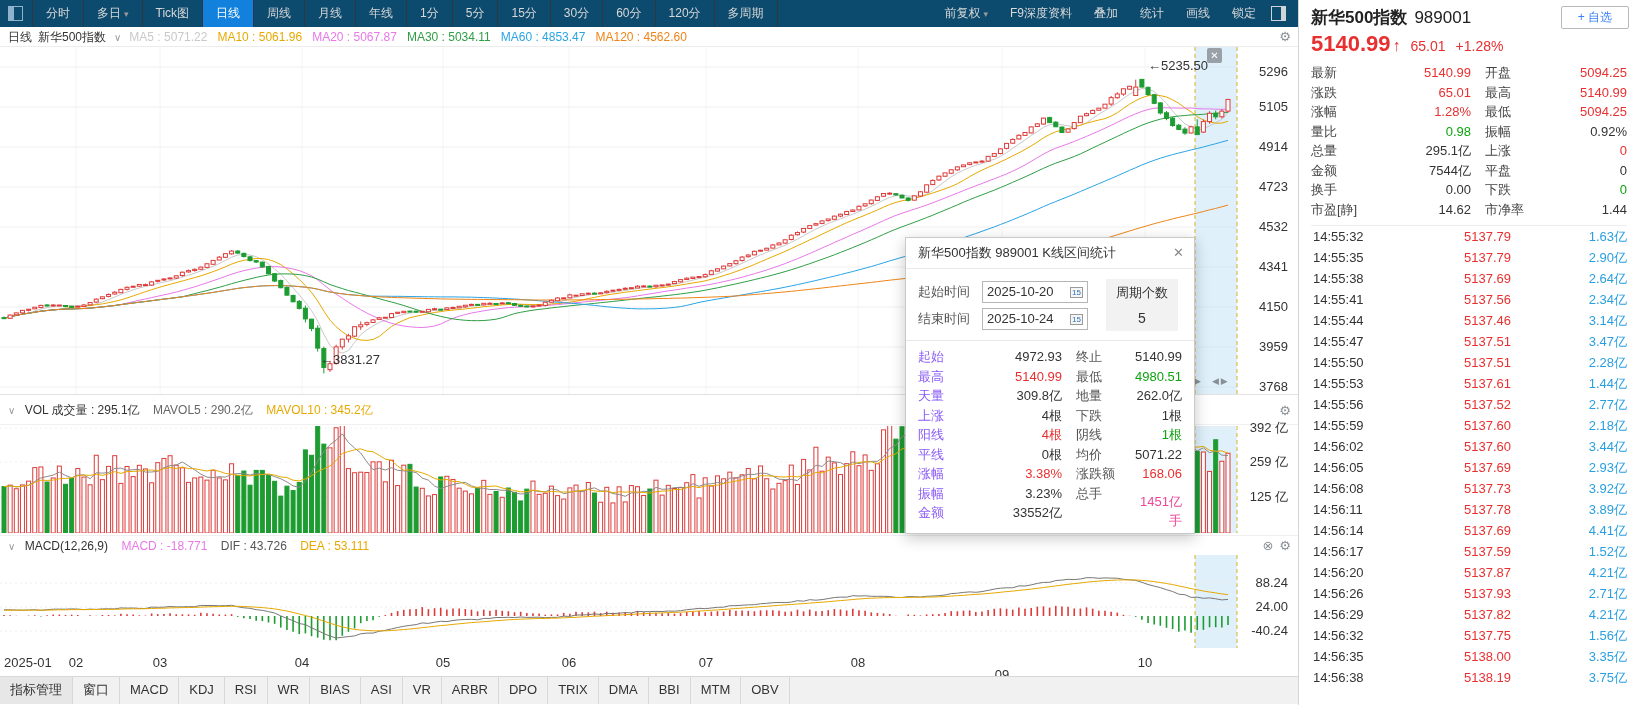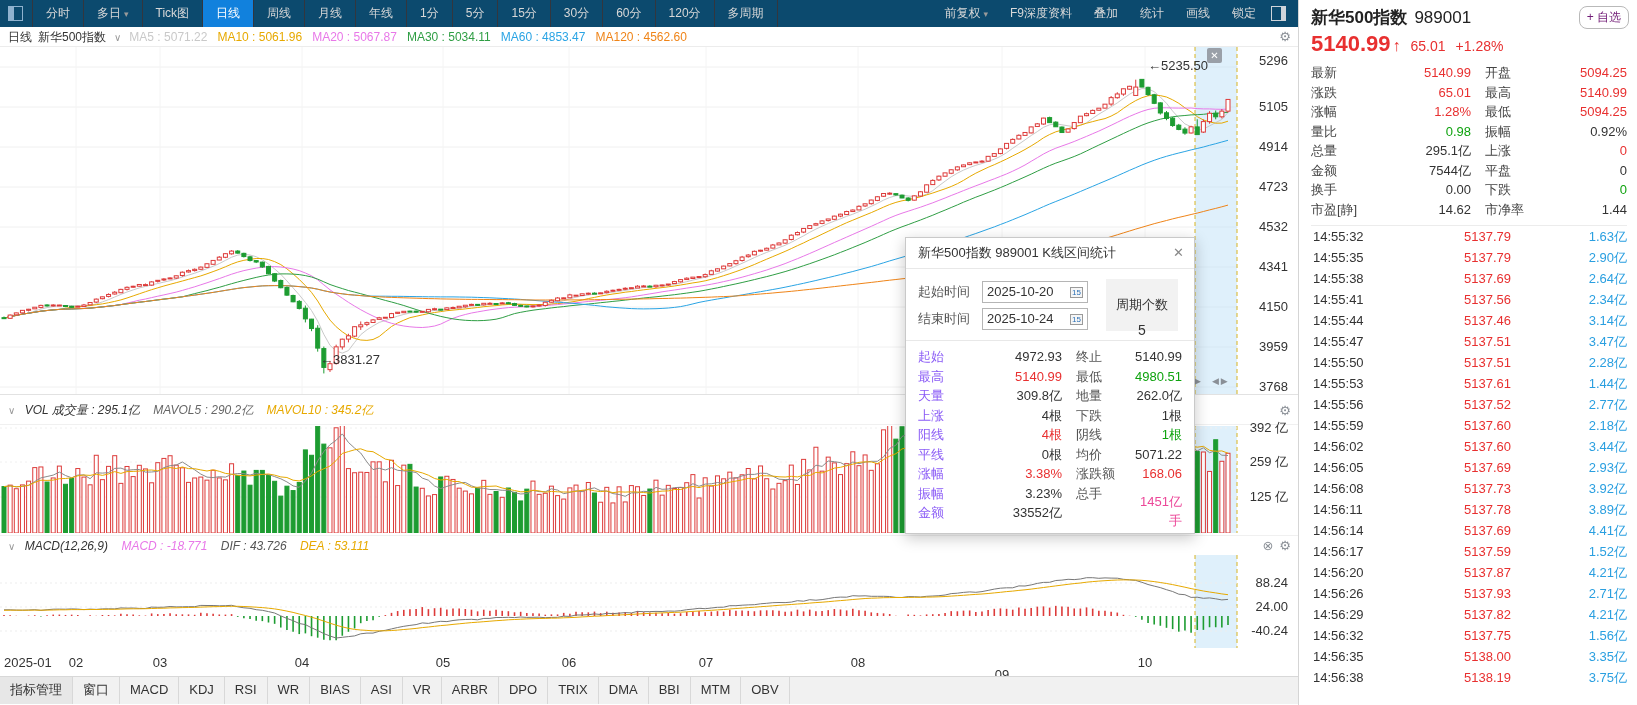--- a/index.html
+++ b/index.html
@@ -30,35 +30,35 @@
   svg.plot{position:absolute;left:0;display:block;}
   .y-lab{position:absolute;width:50px;left:1238px;text-align:right;font-size:13px;color:#333;line-height:14px;}
   .anno{position:absolute;font-size:13px;color:#333;white-space:nowrap;}
   .sel-close{position:absolute;left:1207px;top:48px;width:15px;height:15px;background:#9aa0a8;color:#fff;
              font-size:10px;line-height:15px;text-align:center;border-radius:2px;z-index:9;}
   .nav-arrows{position:absolute;left:1194px;top:376px;font-size:9px;color:#8a8f96;letter-spacing:2px;z-index:9;}
   .sec-head{position:absolute;left:0;width:100%;box-sizing:border-box;padding-left:8px;background:#fff;white-space:nowrap;}
   .vol-head{top:394px;height:31px;line-height:31px;border-top:1px solid #e2e2e2;border-bottom:1px solid #f0f0f0;font-size:12px;}
   .macd-head{top:535px;height:20px;line-height:20px;border-top:1px solid #f0f0f0;font-size:12px;}
   .sec-head .chev{color:#999;font-size:10px;margin-right:6px;}
-  .sec-head .seg{margin-right:10px;font-style:italic;}
+  .sec-head .seg{margin-right:10px;}
   .sec-icons{position:absolute;right:7px;top:0;color:#8a8f96;font-size:13px;}
   .sec-icons span{margin-left:6px;}
   .xaxis{position:absolute;left:0;top:650px;width:1238px;height:26px;}
   .x-lab{position:absolute;top:0;font-size:13px;color:#333;line-height:26px;transform:translateX(-50%);}
   .x-lab.first{transform:none;}
   .tabbar{position:absolute;left:0;top:676px;width:1298px;height:27px;background:#f1f1f1;border-top:1px solid #d8d8d8;display:flex;}
   .ind-tab{font-size:13px;color:#333;line-height:26px;padding:0 10px;border-right:1px solid #d8d8d8;white-space:nowrap;}
   .ind-tab.mgr{background:#e7e7e7;}
   
   .right-pane{position:absolute;left:1298px;top:0;width:339px;height:705px;border-left:1px solid #d5d5d5;background:#fff;box-sizing:border-box;}
   .q-head{padding:6px 8px 0 12px;display:flex;align-items:center;}
   .q-name{font-size:17px;color:#222;font-weight:bold;white-space:nowrap;}
   .q-code{font-size:17px;color:#222;margin-left:7px;}
-  .q-add{margin-left:auto;font-size:12px;color:#701a75;border:1px solid #b9b9b9;border-radius:8px;padding:2px 7px;white-space:nowrap;}
+  .q-add{margin-left:auto;font-size:12px;color:#3b82f6;border:1px solid #b9b9b9;border-radius:2px;padding:2px 16px;white-space:nowrap;}
   .q-price-row{padding:2px 12px 0 12px;color:#e83030;white-space:nowrap;}
   .q-price{font-size:22px;font-weight:bold;}
   .q-arrow{font-size:16px;font-weight:bold;margin-left:2px;}
   .q-chg{font-size:14px;margin-left:10px;}
   .q-pct{font-size:14px;margin-left:10px;}
   .q-stats{margin:6px 10px 0 12px;border-bottom:1px solid #ececec;padding-bottom:6px;}
   .q-srow{display:flex;height:19.5px;line-height:19.5px;font-size:13px;}
   .q-l{color:#444;}
   .q-l1{width:56px;}
   .q-v1{width:104px;text-align:right;}
@@ -74,21 +74,21 @@
           box-shadow:0 4px 14px rgba(0,0,0,.22);z-index:40;}
   .dlg-title{height:30px;line-height:30px;font-size:13px;color:#333;padding:0 12px;border-bottom:1px solid #e8e8e8;}
   .dlg-close{position:absolute;right:10px;top:7px;color:#888;font-size:13px;line-height:16px;}
   .dlg-form{position:relative;padding:8px 12px 6px 12px;border-bottom:1px solid #e8e8e8;}
   .f-row{display:flex;align-items:center;height:24px;margin:3px 0;}
   .f-lab{font-size:13px;color:#555;width:64px;}
   .f-input{border:1px solid #b5b5b5;height:20px;line-height:20px;font-size:13px;color:#333;padding:0 4px;width:96px;display:flex;align-items:center;}
   .f-input .d{flex:1;}
   .cal{font-size:8px;color:#2a6fb5;border:1px solid #9a9a9a;padding:0 1px;line-height:9px;margin-left:3px;background:#f6f6f6;}
   .period-box{position:absolute;right:16px;top:10px;width:72px;height:52px;background:#f2f2f2;text-align:center;}
-  .period-box .pl{font-size:13px;color:#333;margin-top:17px;}
+  .period-box .pl{font-size:13px;color:#333;margin-top:5px;}
   .period-box .pv{font-size:14px;color:#333;margin-top:8px;}
   .dlg-stats{padding:6px 12px 10px 12px;}
   .d-row{display:flex;height:19.5px;line-height:19.5px;font-size:13px;}
   .d-l1{width:44px;color:#8b5cf6;}
   .d-v1{width:100px;text-align:right;}
   .d-l2{width:58px;margin-left:14px;color:#555;}
   .d-v2{flex:1;text-align:right;}
 </style>
 </head>
 <body>
@@ -555,21 +555,21 @@
         <line x1="1215.6984924623116" y1="63.51464435146443" x2="1215.6984924623116" y2="72.30125523012552" stroke="#1d9c31" stroke-width="1"></line>
         <rect x="1213.6984924623116" y="66.23430962343096" width="4" height="3.556485355648533" fill="#1d9c31" stroke="#1d9c31" stroke-width="1"></rect>
         <line x1="1221.8492462311558" y1="62.05020920502092" x2="1221.8492462311558" y2="71.46443514644352" stroke="#dd3b3a" stroke-width="1"></line>
         <rect x="1219.8492462311558" y="64.14225941422595" width="4" height="5.648535564853546" fill="#fff" stroke="#dd3b3a" stroke-width="1"></rect>
         <line x1="1228" y1="52.428870292887076" x2="1228" y2="65.60669456066945" stroke="#dd3b3a" stroke-width="1"></line>
         <rect x="1226" y="52.428870292887076" width="4" height="11.71338912133887" fill="#fff" stroke="#dd3b3a" stroke-width="1"></rect>
       </svg>
     <div class="sel-close">✕</div>
     <div class="nav-arrows"><span>▶</span>&nbsp;&nbsp;<span>◀▶</span></div>
     <div id="priceLabels">
-        <div class="y-lab" style="top: 54px; text-align: right;">5296</div>
+        <div class="y-lab" style="top: 65px; text-align: right;">5296</div>
         <div class="y-lab" style="top: 100px;">5105</div>
         <div class="y-lab" style="top: 140px;">4914</div>
         <div class="y-lab" style="top: 180px;">4723</div>
         <div class="y-lab" style="top: 220px;">4532</div>
         <div class="y-lab" style="top: 260px;">4341</div>
         <div class="y-lab" style="top: 300px;">4150</div>
         <div class="y-lab" style="top: 340px;">3959</div>
         <div class="y-lab" style="top: 380px;">3768</div>
       </div>
     <div id="annotations">

